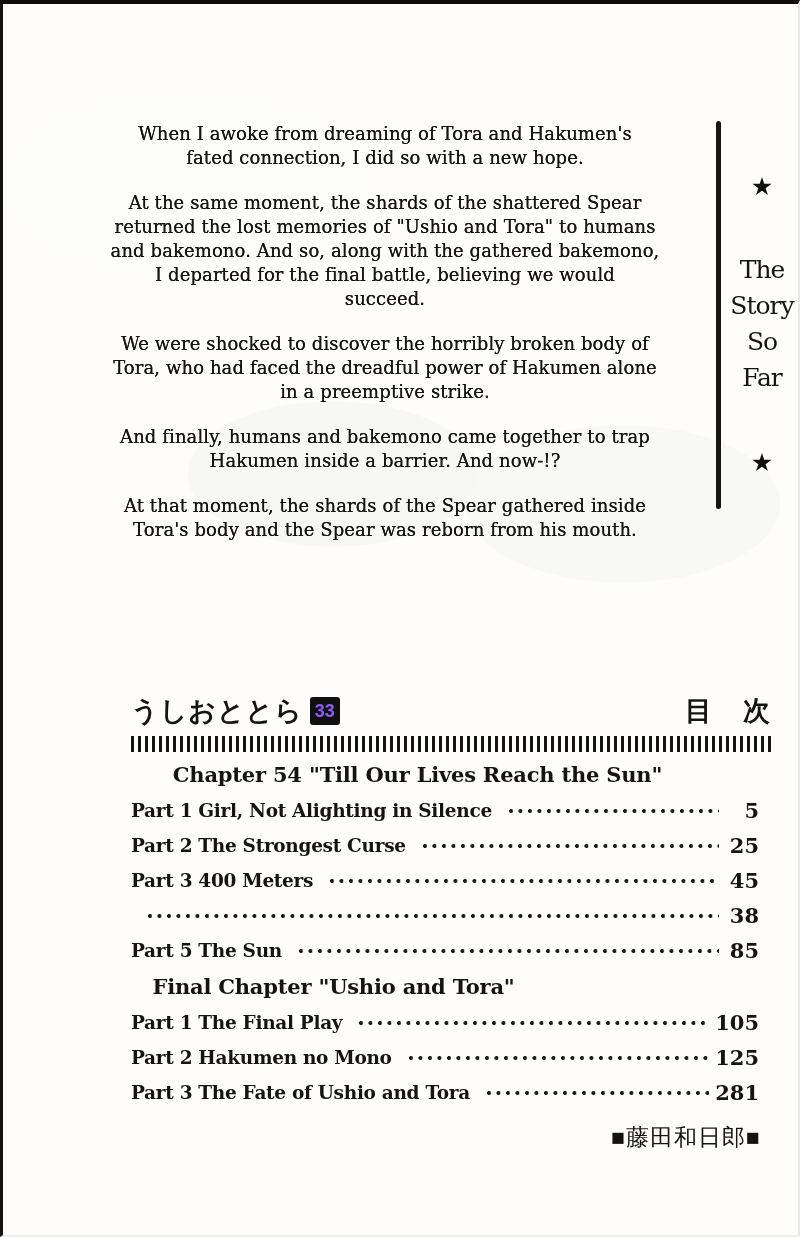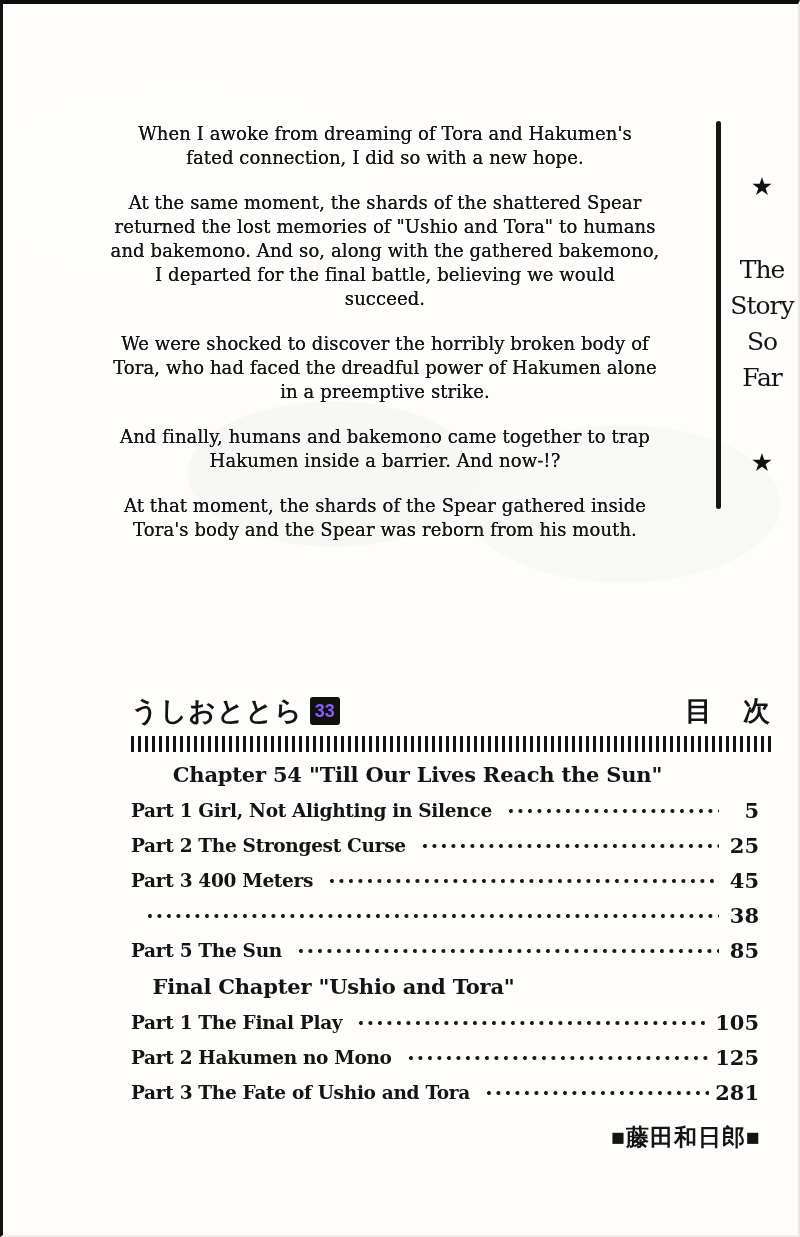--- a/index.html
+++ b/index.html
@@ -105,21 +105,21 @@
     background-repeat:repeat-x;
   }
   .row-page{
     min-width:34px;text-align:right;
     font-weight:600;font-size:21px;letter-spacing:0;
   }
   .author-credit{
     margin-top:12px;padding-right:11px;
     text-align:right;
     font-family:"Liberation Sans", sans-serif;
-    font-weight:bold;font-size:23px;letter-spacing:1px;
+    font-weight:normal;font-size:23px;letter-spacing:1px;
   }
 </style>
 </head>
 <body>
 
 <div class="page">
 
   <section class="story-text">
     <p>When I awoke from dreaming of Tora and Hakumen's
 fated connection, I did so with a new hope.</p>

